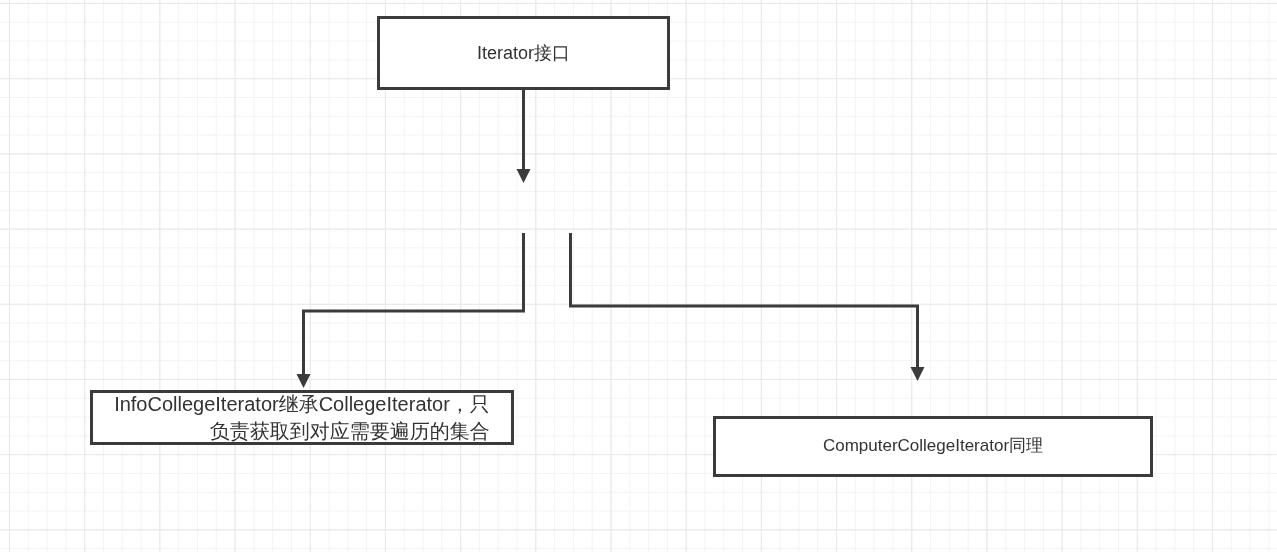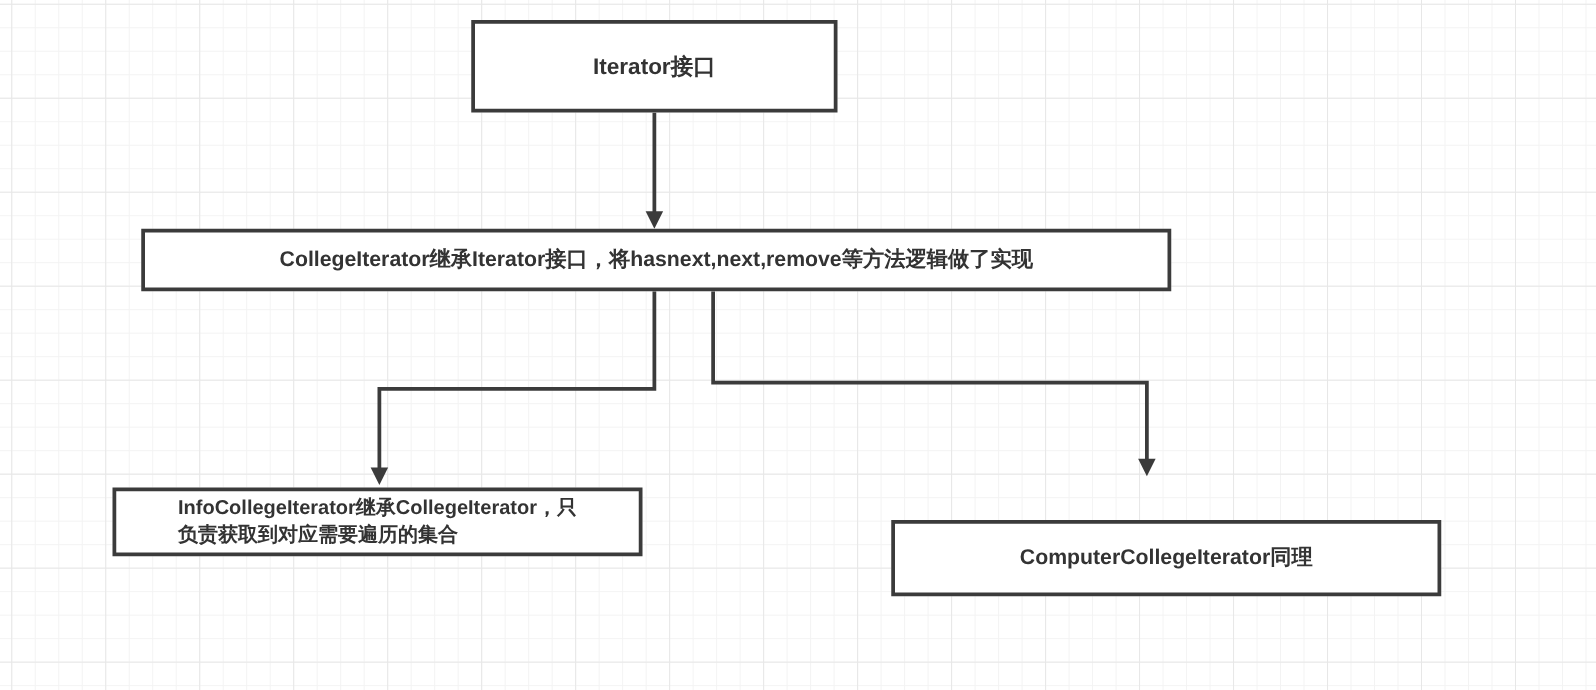--- a/index.html
+++ b/index.html
@@ -29,32 +29,32 @@
     background-position:9px 3px,9px 3px,9px 3px,9px 3px;
   }
   svg.edges{position:absolute;left:0;top:0;width:1277px;height:552px;z-index:1;}
   svg.edges polyline, svg.edges line{stroke:var(--border);stroke-width:3;fill:none;}
   svg.edges polygon{fill:var(--border);stroke:none;}
   .node{
     position:absolute;
     background:#ffffff;
     border:3px solid var(--border);
     color:var(--text);
-    font-weight:bold;
+    font-weight:normal;
     display:flex;
     align-items:center;
     justify-content:center;
-    text-align:left;
+    text-align:right;
     font-size:17px;
     line-height:1.35;
     z-index:2;
   }
   #node-iterator{left:377px;top:16px;width:293px;height:74px;font-size:18px;}
   #node-college{left:113px;top:183px;width:824px;height:50px;}
-  #node-info{left:90px;top:390px;width:424px;height:55px;font-size:16px;}
+  #node-info{left:90px;top:390px;width:424px;height:55px;font-size:20px;}
   #node-computer{left:713px;top:382px;width:440px;height:61px;margin-top:34px;}
   .watermark{
     position:absolute;
     right:8px;
     bottom:5px;
     font-size:20px;
     font-weight:normal;
     color:var(--wm);
     text-shadow:1px 1px 0 rgba(255,255,255,0.95);
     letter-spacing:1px;
@@ -81,23 +81,20 @@
     <g>
       <polyline points="570.5,233 570.5,306 917.5,306 917.5,368"></polyline>
       <polygon points="910.5,367 924.5,367 917.5,381"></polygon>
     </g>
   </svg>
 
   <div class="node" id="node-iterator">
     <span>Iterator接口</span>
   </div>
 
-  <div class="node" id="node-college">
-    <span>CollegeIterator继承Iterator接口，将hasnext,next,remove等方法逻辑做了实现</span>
-  </div>
 
   <div class="node" id="node-info">
     <span>
       <span>InfoCollegeIterator继承CollegeIterator，只</span><br>
       <span>负责获取到对应需要遍历的集合</span>
     </span>
   </div>
 
   <div class="node" id="node-computer">
     <span>ComputerCollegeIterator同理</span>

